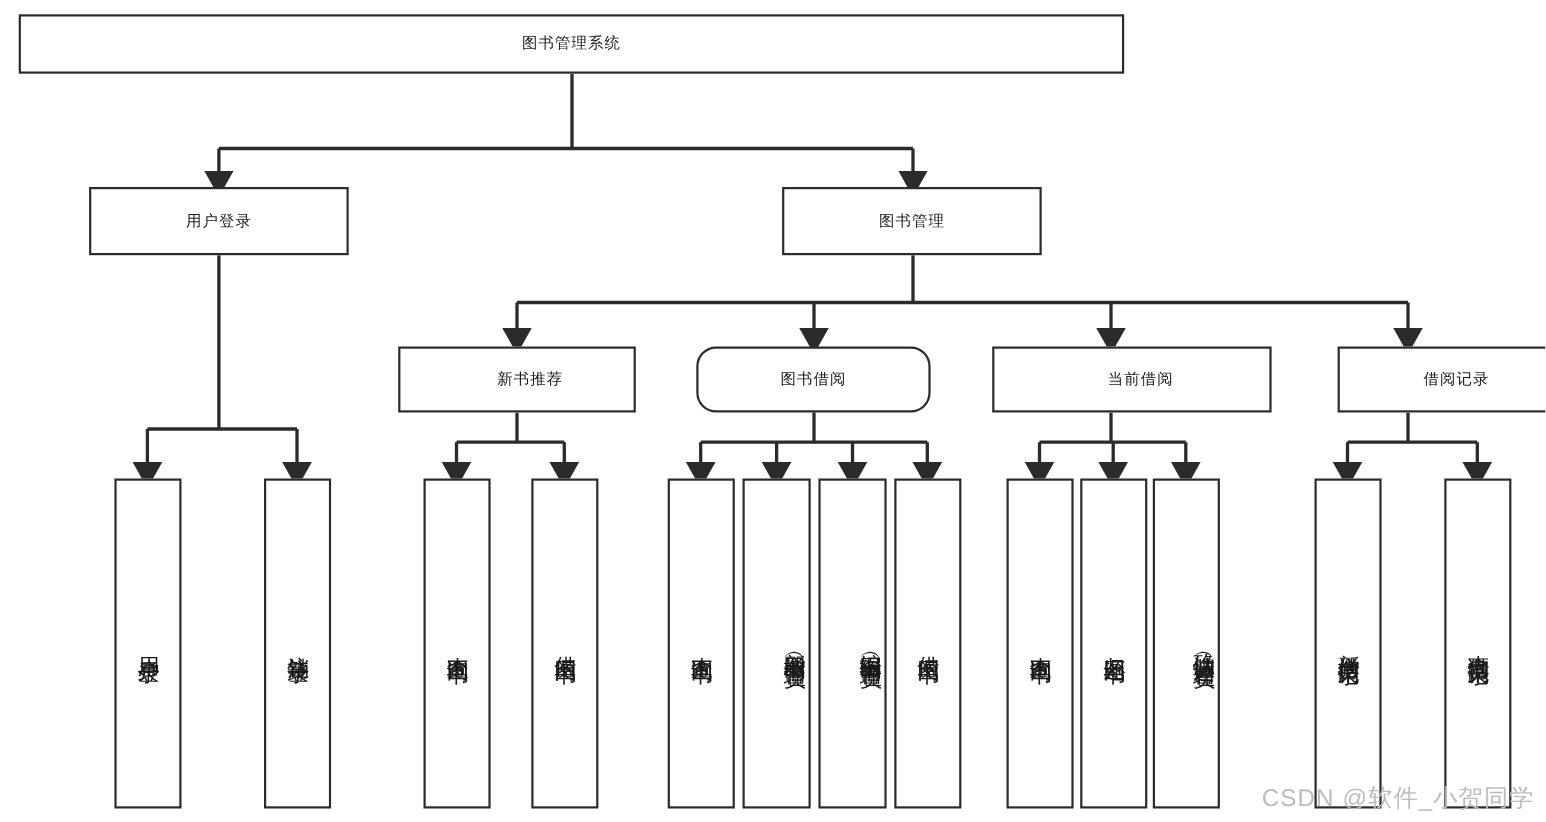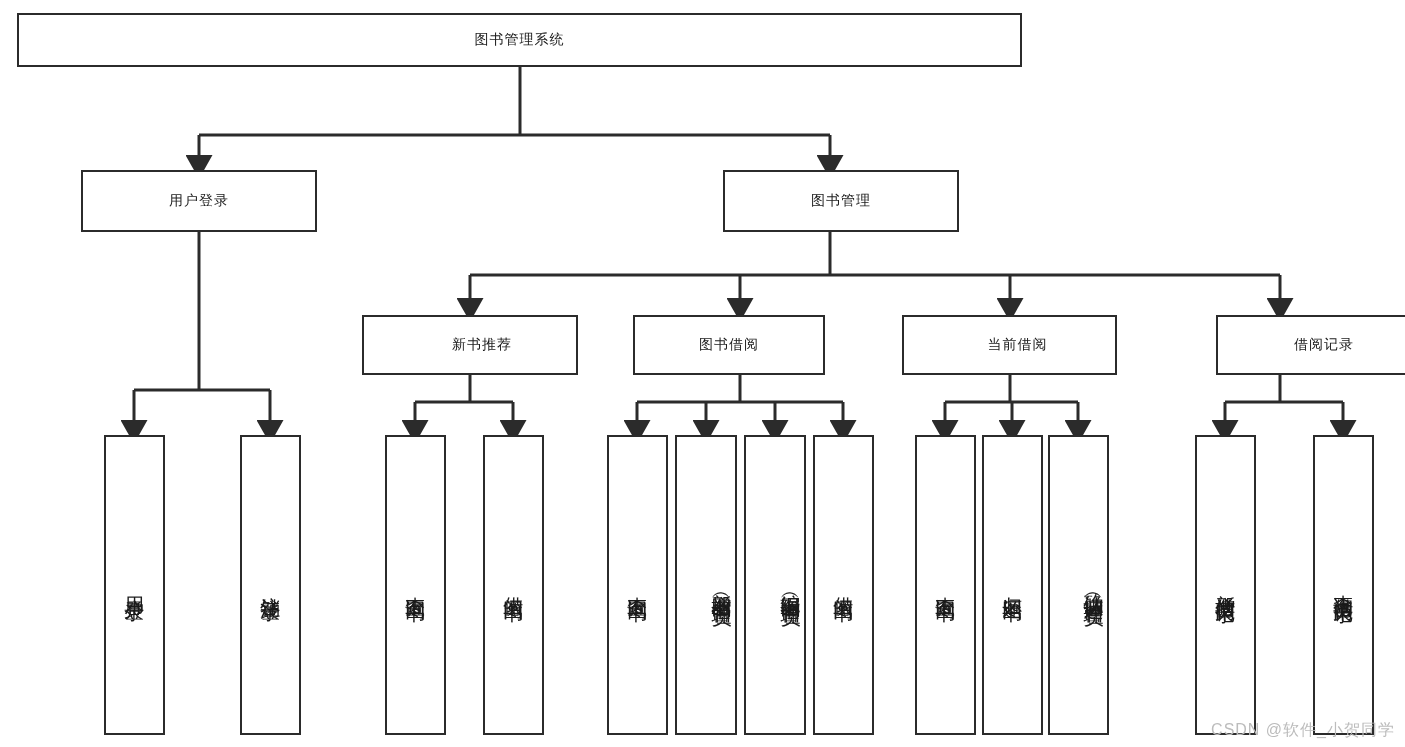--- a/index.html
+++ b/index.html
@@ -9,21 +9,21 @@
         display:flex;align-items:center;justify-content:center;color:#1a1a1a;}
   .node.h{font-size:14px;letter-spacing:1px;}
   .leaf{position:absolute;box-sizing:border-box;background:#ffffff;border:2.5px solid #2b2b2b;}
   .leaf .vtxt{position:absolute;left:0;right:0;top:0;bottom:0;
         display:flex;align-items:center;justify-content:center;
         writing-mode:vertical-rl;text-orientation:upright;
         font-size:20px;line-height:1.32;letter-spacing:2px;color:#1a1a1a;
         padding:6px 0;white-space:nowrap;}
   .leaf.top .vtxt{align-items:flex-start;padding-top:10px;}
   svg.edges{position:absolute;left:0;top:0;width:1405px;height:747px;pointer-events:none;}
-  .wm{position:absolute;right:10px;bottom:6px;font-size:16px;color:#bcbcbc;letter-spacing:1px;
+  .wm{position:absolute;right:10px;bottom:6px;font-size:22px;color:#bcbcbc;letter-spacing:1px;
       white-space:nowrap;}
 </style>
 </head>
 <body>
 
 <div id="canvas">
 
   <svg class="edges" viewBox="0 0 1405 747" xmlns="http://www.w3.org/2000/svg">
     <defs>
       <marker id="ah" markerWidth="9" markerHeight="9" refX="1" refY="4.5" orient="auto" markerUnits="strokeWidth">
@@ -70,25 +70,25 @@
       <path d="M1280,375 L1280,402"></path>
       <path d="M1225,402 L1343,402"></path>
       <path d="M1225,402 L1225,423" marker-end="url(#ah)"></path>
       <path d="M1343,402 L1343,423" marker-end="url(#ah)"></path>
     </g>
   </svg>
 
   <div class="node h" style="left:17px;top:13px;width:1005px;height:54px;">图书管理系统</div>
 
   <div class="node h" style="left:81px;top:170px;width:236px;height:62px;">用户登录</div>
-  <div class="node h" style="left:711px;top:170px;width:236px;height:62px;margin-left:12px;">图书管理</div>
+  <div class="node h" style="left:711px;top:170px;width:236px;height:62px;">图书管理</div>
 
   <div class="node h" style="left:362px;top:315px;width:216px;height:60px;padding-left:24px;">新书推荐</div>
-  <div class="node h" style="left:633px;top:315px;width:192px;height:60px;">图书借阅</div>
-  <div class="node h" style="left:902px;top:315px;width:215px;height:60px;padding-left:16px;">当前借阅</div>
+  <div class="node h" style="left:633px;top:315px;width:213px;height:60px;border-radius:18px;">图书借阅</div>
+  <div class="node h" style="left:902px;top:315px;width:254px;height:60px;padding-left:16px;">当前借阅</div>
   <div class="node h" style="left:1216px;top:315px;width:216px;height:60px;">借阅记录</div>
 
   <div class="leaf" style="left:104px;top:435px;width:61px;height:300px;">
     <span class="vtxt">用户登录</span>
   </div>
   <div class="leaf" style="left:240px;top:435px;width:61px;height:300px;">
     <span class="vtxt">注销登录</span>
   </div>
 
   <div class="leaf" style="left:385px;top:435px;width:61px;height:300px;">

